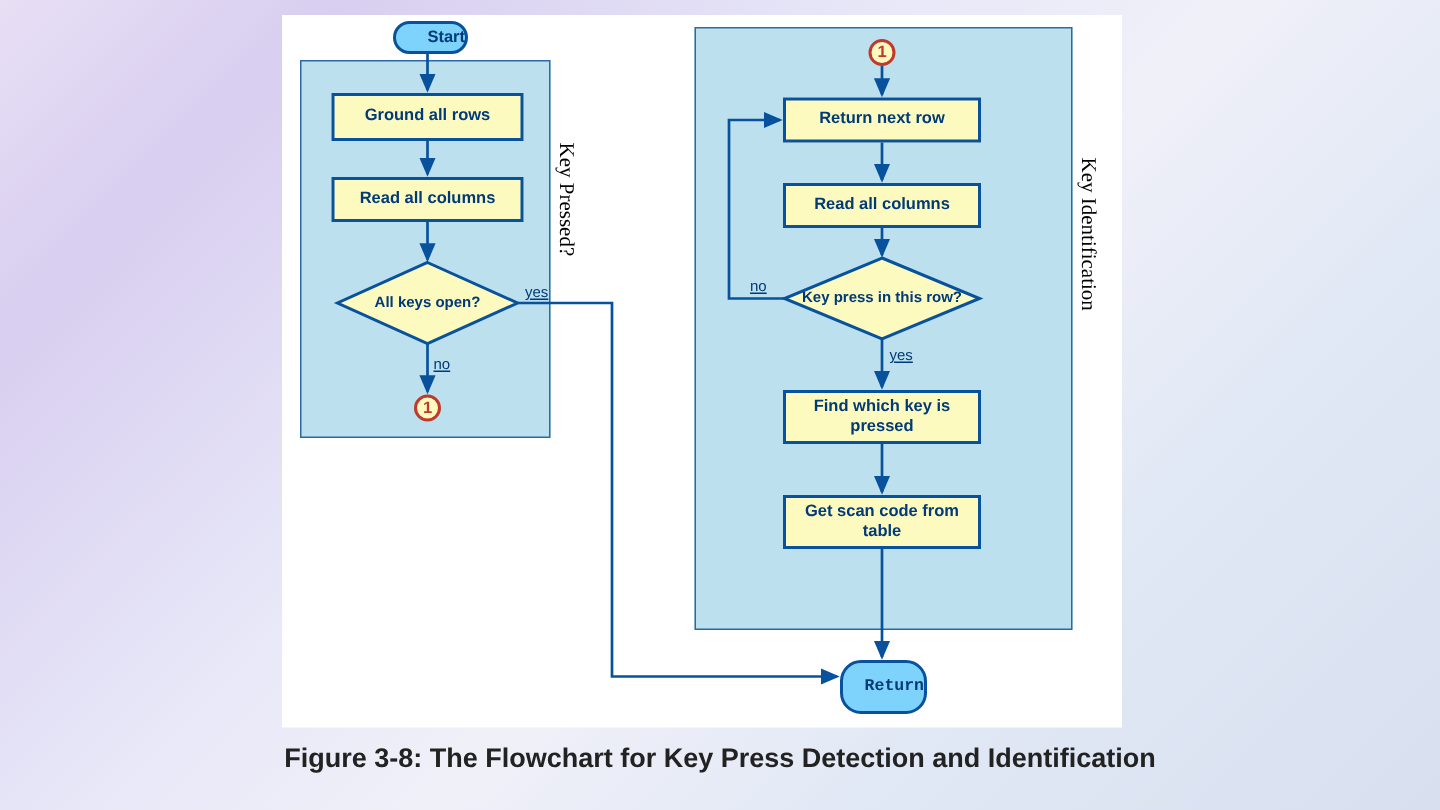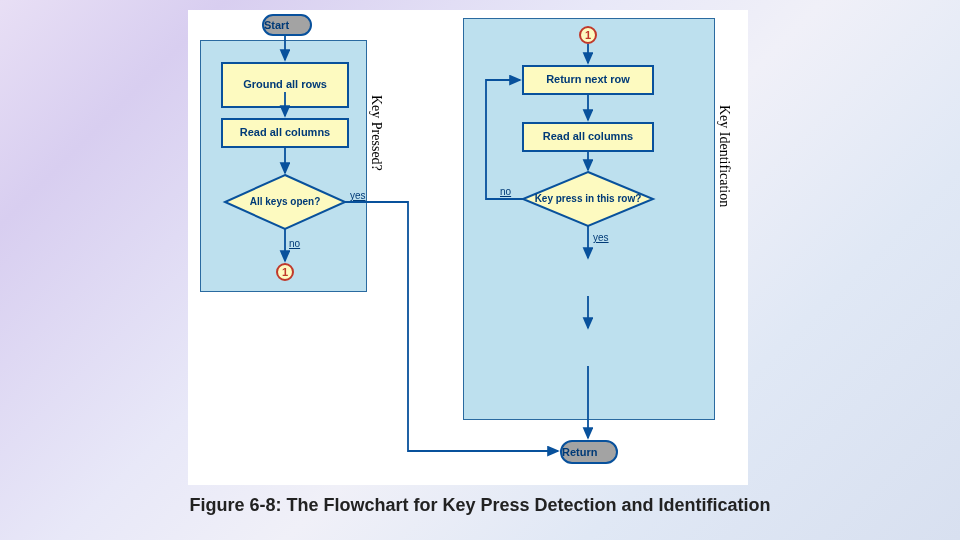--- a/index.html
+++ b/index.html
@@ -36,29 +36,29 @@
   }
   .vlabel {
     position: absolute;
     writing-mode: vertical-rl;
     font-size: 14px;
     color: #000;
     font-family: "Times New Roman", serif;
   }
   .term {
     position: absolute;
-    background: #a3a3a3;
+    background: #7dd3fc;
     border: 2px solid #08519c;
     border-radius: 14px;
     font-size: 11px;
     font-weight: bold;
     color: #003a77;
     display: flex;
     align-items: center;
-    justify-content: flex-start;
+    justify-content: flex-end;
     box-sizing: border-box;
   }
   .proc {
     position: absolute;
     background: #fdfac0;
     border: 2px solid #08519c;
     font-size: 11px;
     font-weight: bold;
     color: #003a77;
     display: flex;
@@ -112,21 +112,21 @@
 
   <div class="panel" style="left:12px; top:30px; width:165px; height:250px;"></div>
   <div class="panel" style="left:275px; top:8px; width:250px; height:400px;"></div>
 
   <div class="vlabel" style="left:180px; top:85px;">Key Pressed?</div>
   <div class="vlabel" style="left:528px; top:95px;">Key Identification</div>
 
   <div class="term" style="left:74px; top:4px; width:50px; height:22px;">
       <span>Start</span>
     </div>
-  <div class="proc" style="left:33px; top:52px; width:128px; height:46px;">
+  <div class="proc" style="left:33px; top:52px; width:128px; height:32px;">
       <span>Ground all rows</span>
     </div>
   <div class="proc" style="left:33px; top:108px; width:128px; height:30px;">
       <span>Read all columns</span>
     </div>
 
   <svg width="190" height="300" style="left:0; top:0;">
     <polygon points="97,165 157,192 97,219 37,192" fill="#fdfac0" stroke="#08519c" stroke-width="2"></polygon>
     <text x="97" y="192" class="dec-text">All keys open?</text>
   </svg>
@@ -143,21 +143,27 @@
     </div>
   <div class="proc" style="left:334px; top:112px; width:132px; height:30px;">
       <span>Read all columns</span>
     </div>
 
   <svg width="560" height="480" style="left:0; top:0;">
     <polygon points="400,162 465,189 400,216 335,189" fill="#fdfac0" stroke="#08519c" stroke-width="2"></polygon>
     <text x="400" y="189" class="dec-text">Key press in this row?</text>
   </svg>
 
-  <div class="term" style="left:372px; top:430px; width:58px; height:24px;">
+  <div class="proc" style="left:334px; top:250px; width:132px; height:36px;">
+      <span>Find which key is pressed</span>
+    </div>
+  <div class="proc" style="left:334px; top:320px; width:132px; height:36px;">
+      <span>Get scan code from table</span>
+    </div>
+  <div class="term" style="left:372px; top:430px; width:58px; height:36px;font-family:Liberation Mono, monospace;">
       <span>Return</span>
     </div>
 
   <div class="edge-label" style="left:162px; top:180px;">yes</div>
   <div class="edge-label" style="left:101px; top:228px;">no</div>
   <div class="edge-label" style="left:405px; top:222px;">yes</div>
   <div class="edge-label" style="left:312px; top:176px;">no</div>
 
   <svg width="560" height="480">
     <defs>
@@ -179,13 +185,13 @@
     <line class="arrow" x1="400" y1="216" x2="400" y2="248" marker-end="url(#ah)"></line>
     <line class="arrow" x1="400" y1="286" x2="400" y2="318" marker-end="url(#ah)"></line>
     <line class="arrow" x1="400" y1="356" x2="400" y2="428" marker-end="url(#ah)"></line>
 
     <polyline class="arrow" points="335,189 298,189 298,70 332,70" marker-end="url(#ah)"></polyline>
 
   </svg>
 
 </div>
 
-<div class="caption">Figure 6-8: The Flowchart for Key Press Detection and Identification</div>
+<div class="caption">Figure 3-8: The Flowchart for Key Press Detection and Identification</div>
 
 </body></html>

